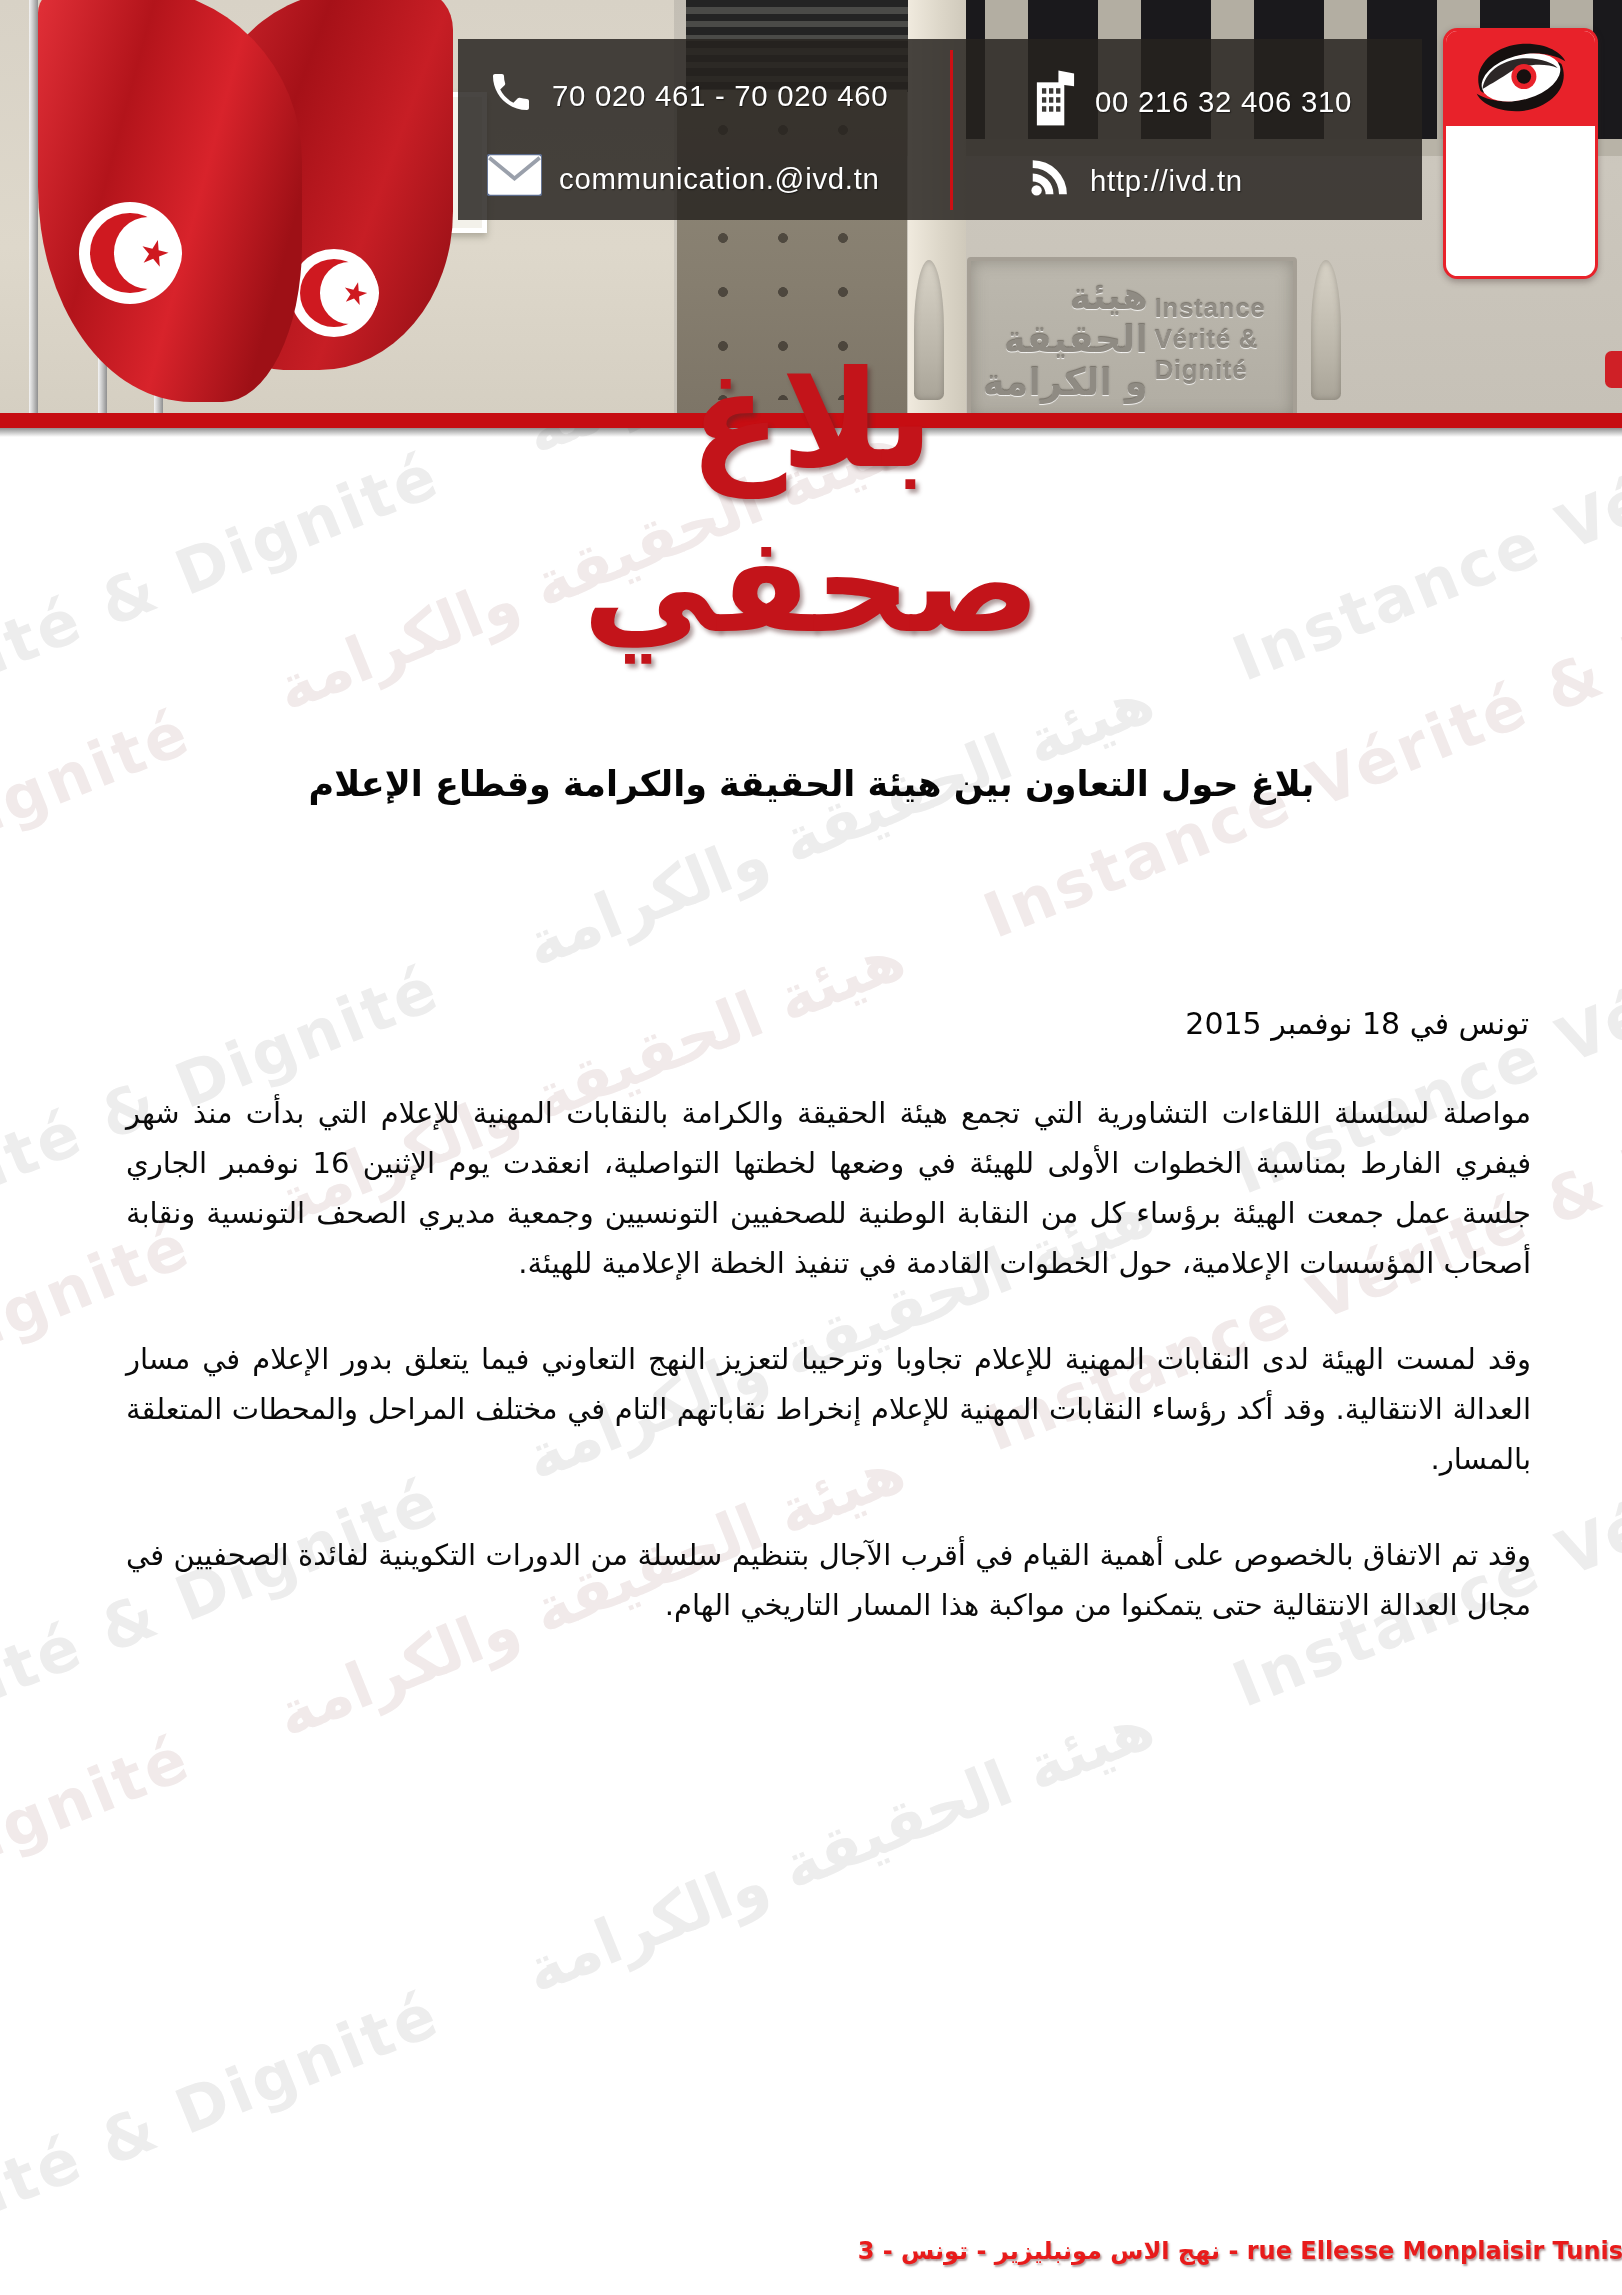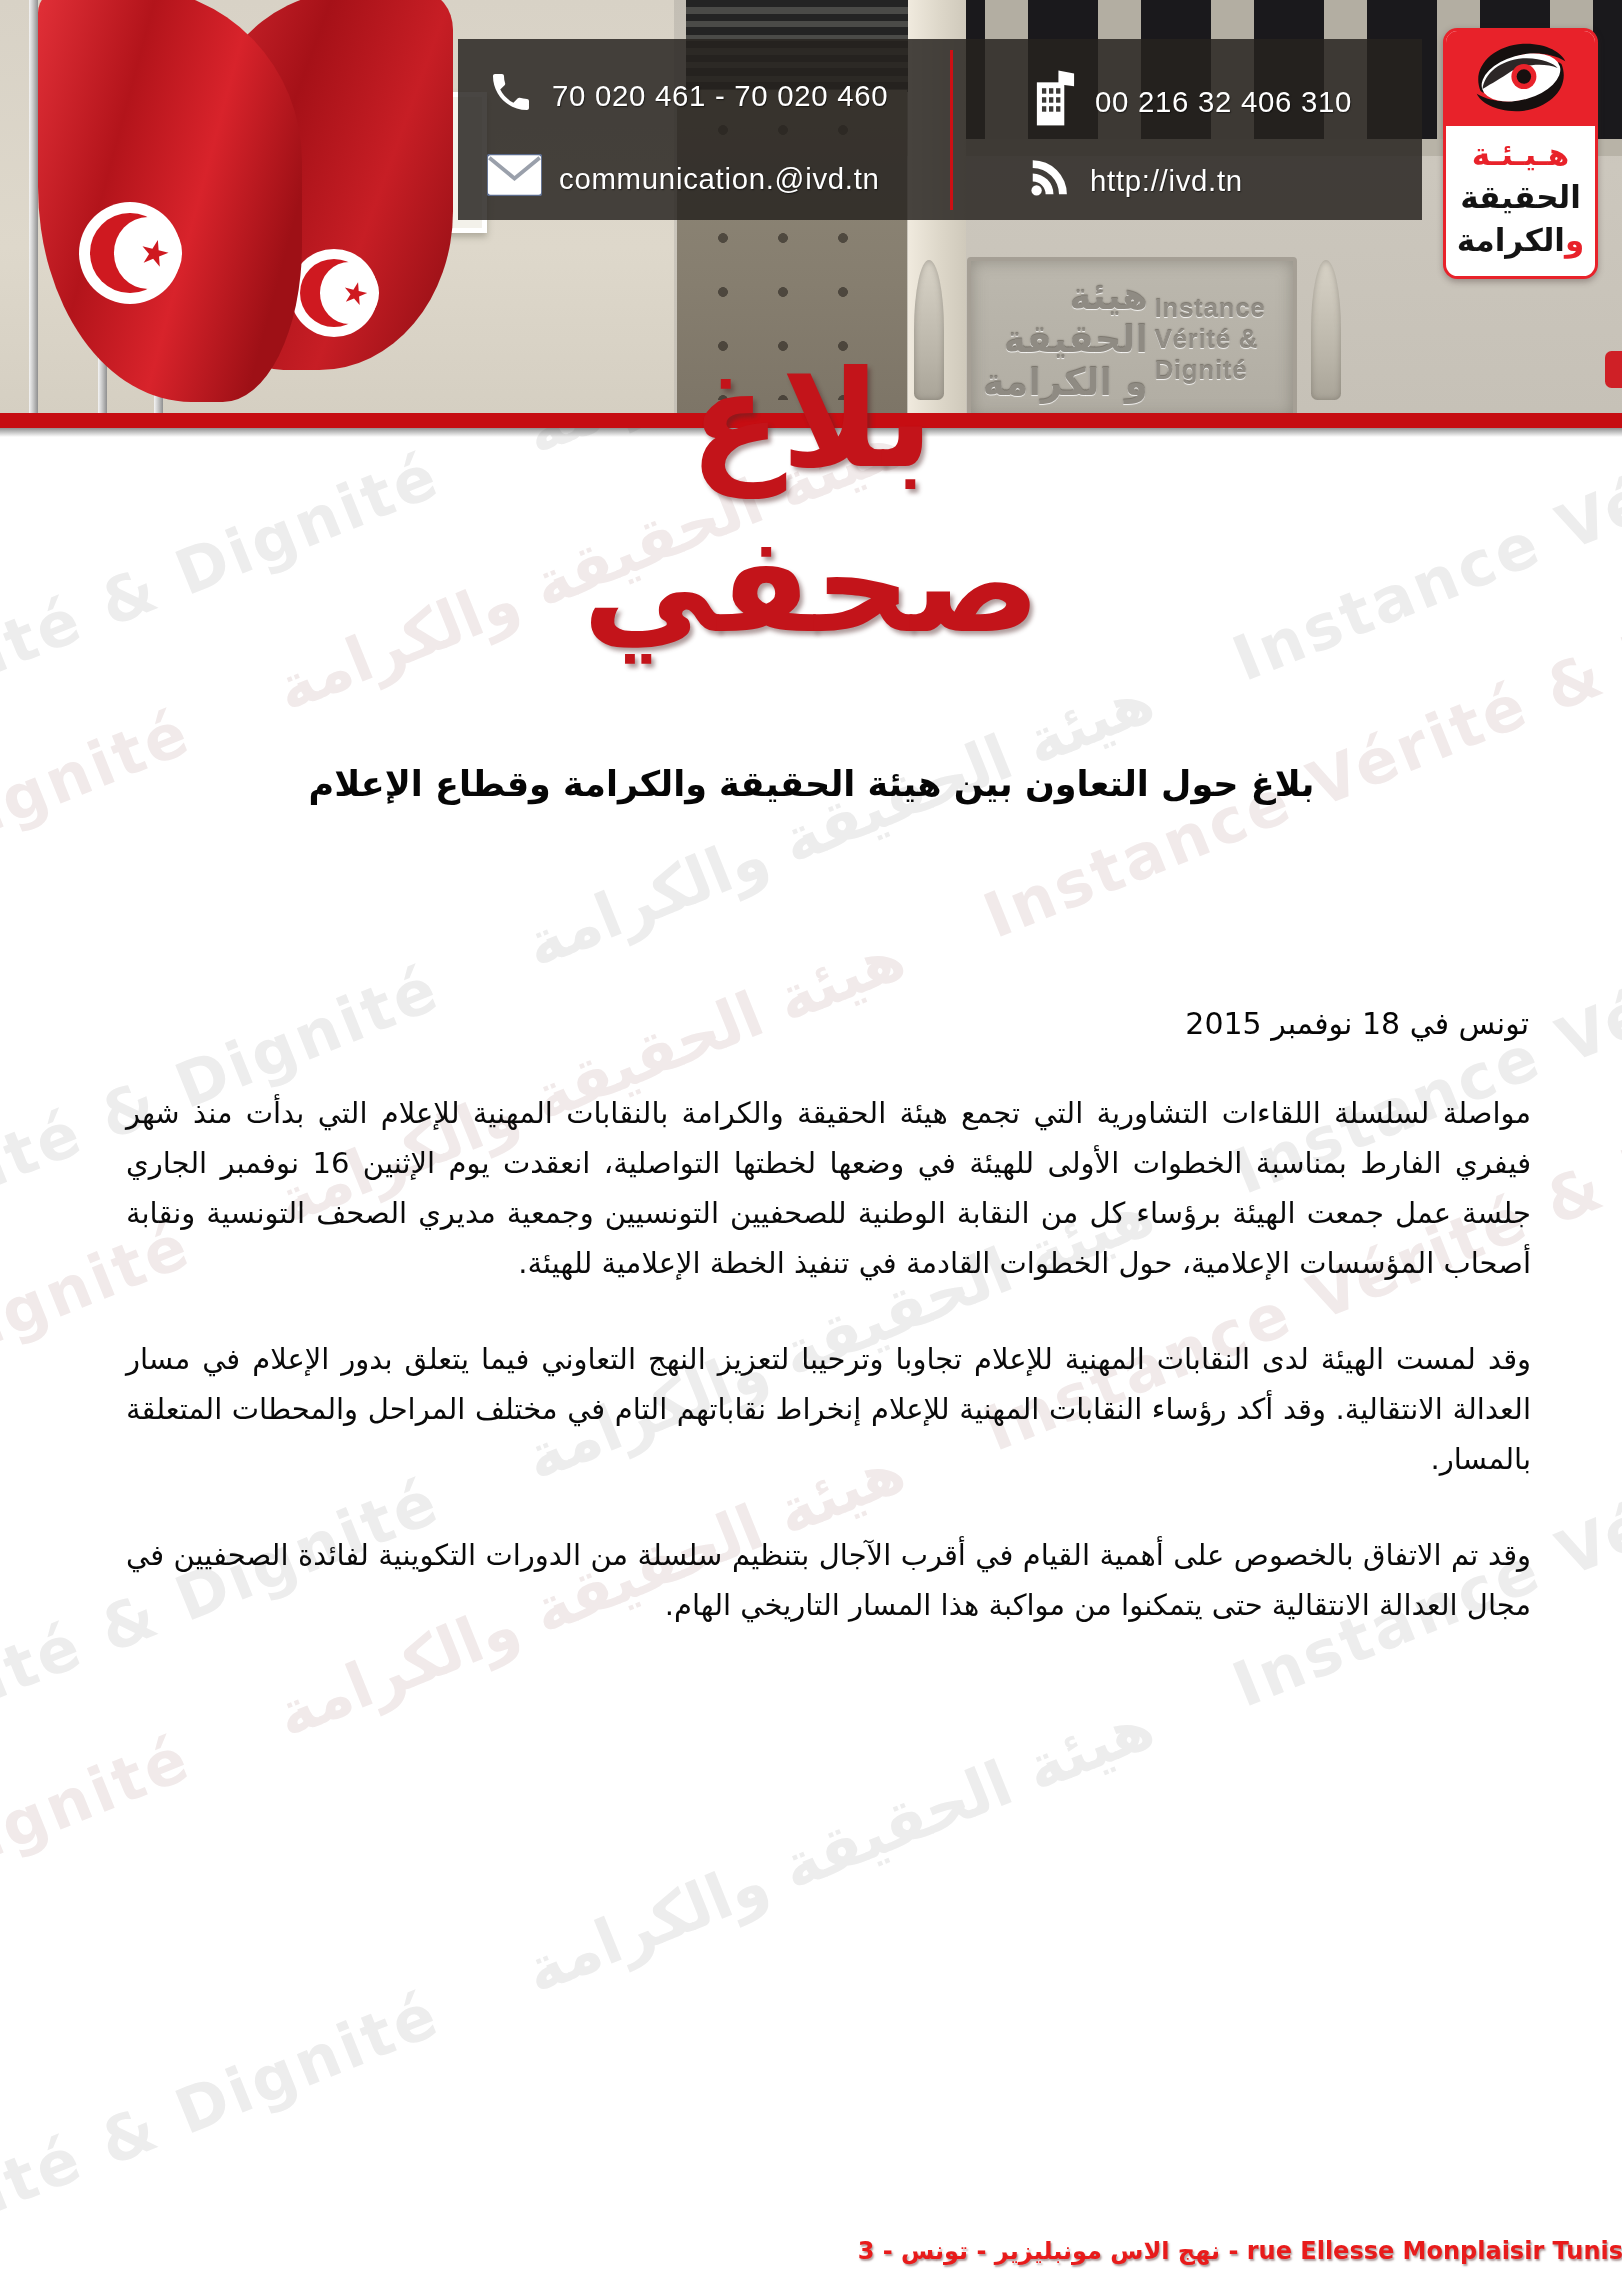--- a/index.html
+++ b/index.html
@@ -225,25 +225,20 @@
           <svg width="118" height="77" viewBox="0 0 120 80">
             <path d="M18 54 C8 30 30 7 62 5 C86 4 102 14 106 23 C88 12 58 12 42 25 C28 36 23 45 21 56 Z" fill="#16100f"></path>
             <path d="M102 26 C112 50 90 73 58 75 C34 76 18 66 14 57 C32 68 62 68 78 55 C92 44 97 35 99 24 Z" fill="#16100f"></path>
             <ellipse cx="60" cy="40" rx="42" ry="23" transform="rotate(-16 60 40)" fill="#ffffff"></ellipse>
             <path d="M20 52 C22 36 38 22 62 20 C80 19 94 25 98 30 C84 24 60 26 46 36 C34 44 26 48 20 52 Z" fill="#16100f" opacity="0.9"></path>
             <circle cx="63" cy="39" r="13" fill="#e8222a"></circle>
             <circle cx="63" cy="39" r="7.5" fill="#16100f"></circle>
           </svg>
         </span>
       </div>
-      <div class="logo-text">
-        <div class="logo-l1">هـيـئـة</div>
-        <div class="logo-l2">الحقيقة</div>
-        <div class="logo-l3">والكرامة</div>
-      </div>
     </div>
   </header>
 
   <div class="red-band"></div>
   <div class="band-shadow"></div>
   <div class="red-tab"></div>
 
   <div class="stamp">
     <div>بلاغ</div>
     <div>صحفي</div>

